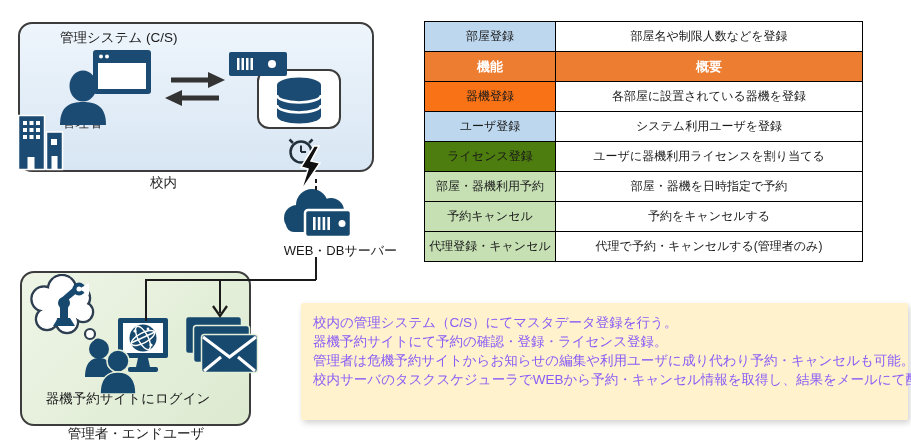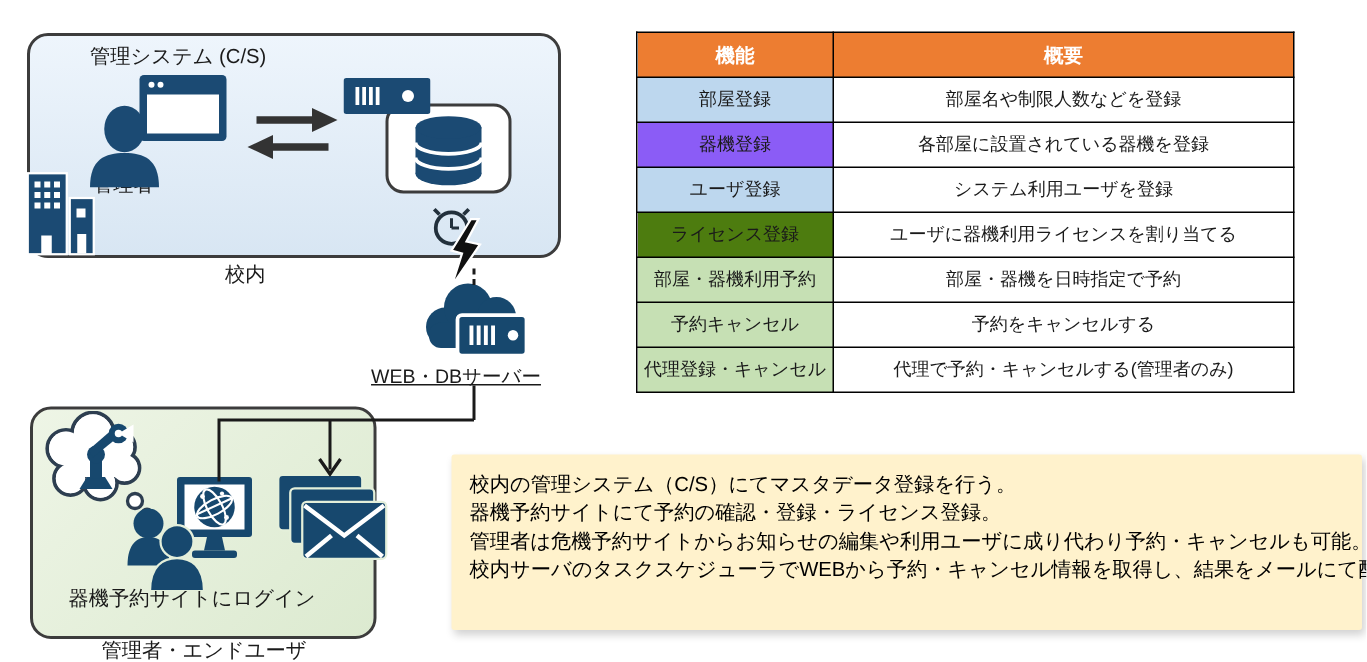--- a/index.html
+++ b/index.html
@@ -7,36 +7,36 @@
           font-family:"Liberation Sans","DejaVu Sans",sans-serif;color:#1a1a1a;}
   .abs{position:absolute;}
   
   .campus-box{left:18px;top:22px;width:352px;height:146px;border:2.5px solid #3c3c3c;border-radius:14px;
               background:linear-gradient(180deg,#eef5fc 0%,#d8e6f3 100%);}
   .campus-title{left:60px;top:29px;font-size:13.5px;}
   .admin-label{left:62px;top:114px;font-size:13.5px;}
   .campus-caption{left:150px;top:174px;width:100px;text-align:left;font-size:13.5px;}
   .db-box{left:257px;top:69px;width:80px;height:56px;border:2.5px solid #3c3c3c;border-radius:12px;background:#fff;}
   
-  .web-label{left:241px;top:242px;width:126px;text-align:center;font-size:13px;text-decoration:underline;}
+  .web-label{left:271px;top:242px;width:126px;text-align:right;font-size:13px;}
   
   .login-box{left:20px;top:271px;width:227px;height:151px;border:2.5px solid #3c3c3c;border-radius:14px;
              background:linear-gradient(135deg,#eef5e6 0%,#dcead0 100%);}
   .login-caption{left:38px;top:390px;width:180px;text-align:center;font-size:13.5px;font-family:Liberation Serif, serif;}
   .login-sub{left:20px;top:425px;width:232px;text-align:center;font-size:13.5px;}
   
   table.features{position:absolute;left:424px;top:21px;border-collapse:collapse;table-layout:fixed;}
   table.features th,table.features td{border:1.5px solid #000;text-align:center;vertical-align:middle;
       padding:0 4px;font-size:12px;height:29px;overflow:hidden;white-space:nowrap;}
   table.features th{color:#fff;font-weight:bold;font-size:13px;height:29px;}
   .col-feature{width:131px;}
   .col-summary{width:307px;}
   
   .note-box{left:301px;top:303px;width:583px;height:97px;background:#FFF2CC;border-radius:2px;
-            box-shadow:2px 3px 6px rgba(0,0,0,.18);padding:10px 12px;color:#000000;}
+            box-shadow:2px 3px 6px rgba(0,0,0,.18);padding:10px 12px;color:#8b5cf6;}
   .note-line{font-size:13.5px;line-height:19px;white-space:nowrap;}
   .lines-overlay{left:0;top:0;pointer-events:none;z-index:6;}
   .icon{z-index:4;}
 </style>
 </head>
 <body>
 
 <div id="canvas">
 
   <div class="abs campus-box"></div>
@@ -221,29 +221,29 @@
     </g>
   </svg>
 
   <table class="features">
     <colgroup>
         <col class="col-feature">
         <col class="col-summary">
       </colgroup>
     <tbody>
         <tr>
+          <td style="background:#BDD7EE">部屋登録</td>
+          <td>部屋名や制限人数などを登録</td>
+        </tr>
+    <tr>
       <th style="background:#ED7D31">機能</th>
       <th style="background:#ED7D31">概要</th>
     </tr>
     <tr>
-          <td style="background:#BDD7EE">部屋登録</td>
-          <td>部屋名や制限人数などを登録</td>
-        </tr>
-    <tr>
-          <td style="background:#8b5cf6">器機登録</td>
+          <td style="background:#f97316">器機登録</td>
           <td>各部屋に設置されている器機を登録</td>
         </tr>
     <tr>
           <td style="background:#BDD7EE">ユーザ登録</td>
           <td>システム利用ユーザを登録</td>
         </tr>
     <tr>
           <td style="background:#4d7c0f">ライセンス登録</td>
           <td>ユーザに器機利用ライセンスを割り当てる</td>
         </tr>

